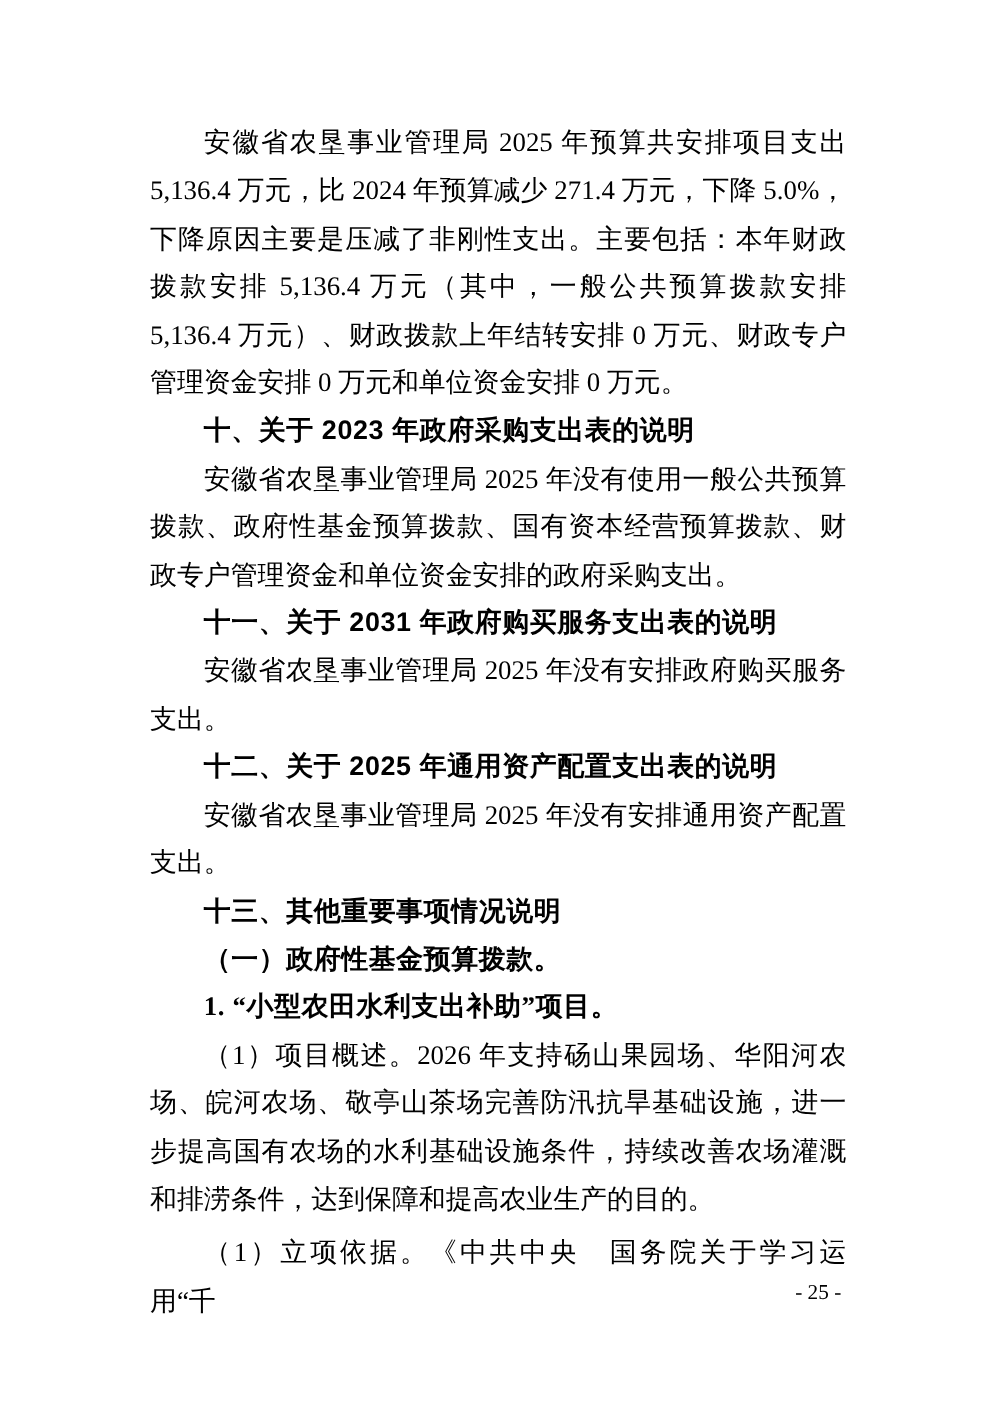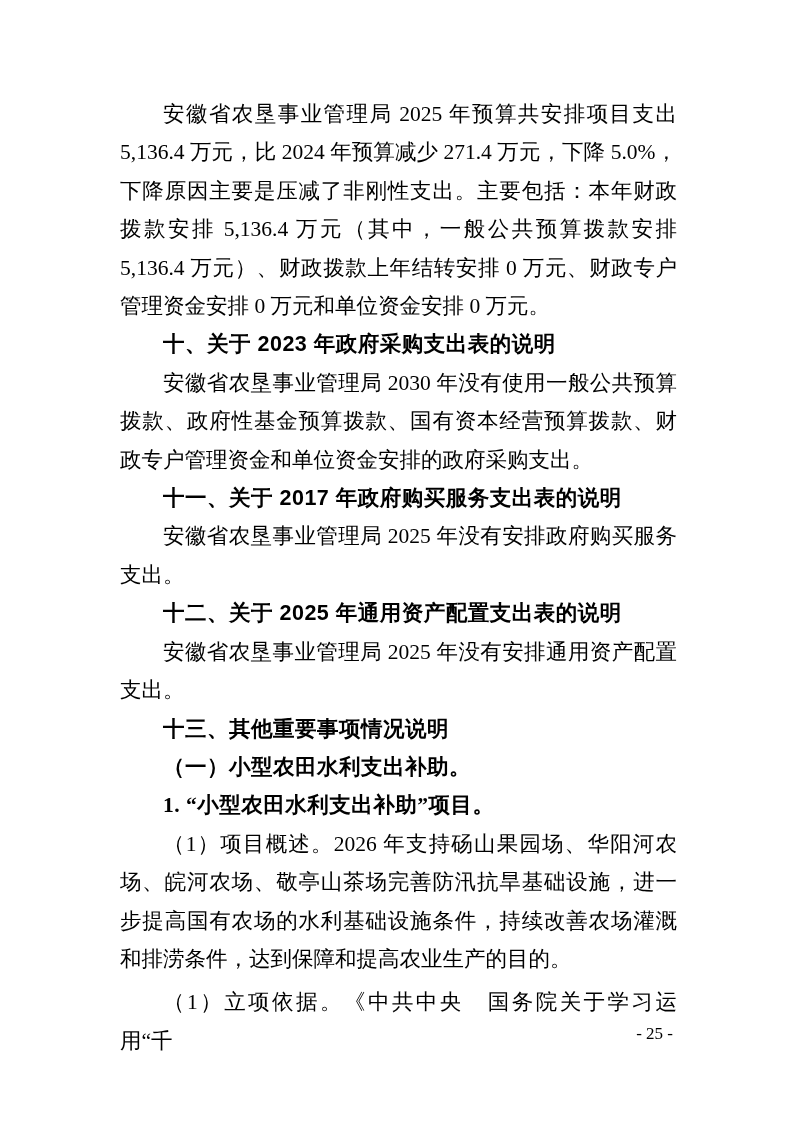--- a/index.html
+++ b/index.html
@@ -52,25 +52,25 @@
     color: #000000;
   }
 </style>
 </head>
 <body>
 
 <div class="page">
   <div class="content">
     <p class="para">安徽省农垦事业管理局 2025 年预算共安排项目支出 5,136.4 万元，比 2024 年预算减少 271.4 万元，下降 5.0%，下降原因主要是压减了非刚性支出。主要包括：本年财政拨款安排 5,136.4 万元（其中，一般公共预算拨款安排 5,136.4 万元）、财政拨款上年结转安排 0 万元、财政专户管理资金安排 0 万元和单位资金安排 0 万元。</p>
     <p class="heading">十、关于 2023 年政府采购支出表的说明</p>
-    <p class="para">安徽省农垦事业管理局 2030 年没有使用一般公共预算拨款、政府性基金预算拨款、国有资本经营预算拨款、财政专户管理资金和单位资金安排的政府采购支出。</p>
-    <p class="heading">十一、关于 2017 年政府购买服务支出表的说明</p>
+    <p class="para">安徽省农垦事业管理局 2025 年没有使用一般公共预算拨款、政府性基金预算拨款、国有资本经营预算拨款、财政专户管理资金和单位资金安排的政府采购支出。</p>
+    <p class="heading">十一、关于 2031 年政府购买服务支出表的说明</p>
     <p class="para">安徽省农垦事业管理局 2025 年没有安排政府购买服务支出。</p>
     <p class="heading">十二、关于 2025 年通用资产配置支出表的说明</p>
     <p class="para">安徽省农垦事业管理局 2025 年没有安排通用资产配置支出。</p>
     <p class="heading">十三、其他重要事项情况说明</p>
-    <p class="subheading">（一）小型农田水利支出补助。</p>
+    <p class="subheading">（一）政府性基金预算拨款。</p>
     <p class="subheading">1. “小型农田水利支出补助”项目。</p>
     <p class="para">（1）项目概述。2026 年支持砀山果园场、华阳河农场、皖河农场、敬亭山茶场完善防汛抗旱基础设施，进一步提高国有农场的水利基础设施条件，持续改善农场灌溉和排涝条件，达到保障和提高农业生产的目的。</p>
     <p class="para spaced">（1）立项依据。《中共中央　国务院关于学习运用“千</p>
   </div>
   <div class="page-number">- 25 -</div>
 </div>
 
 </body></html>

